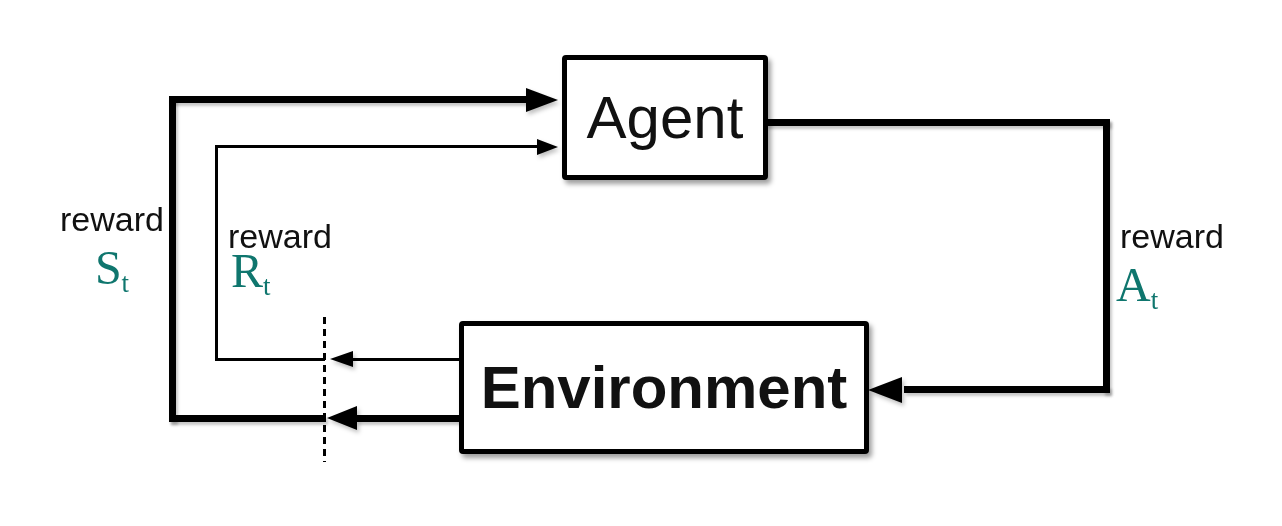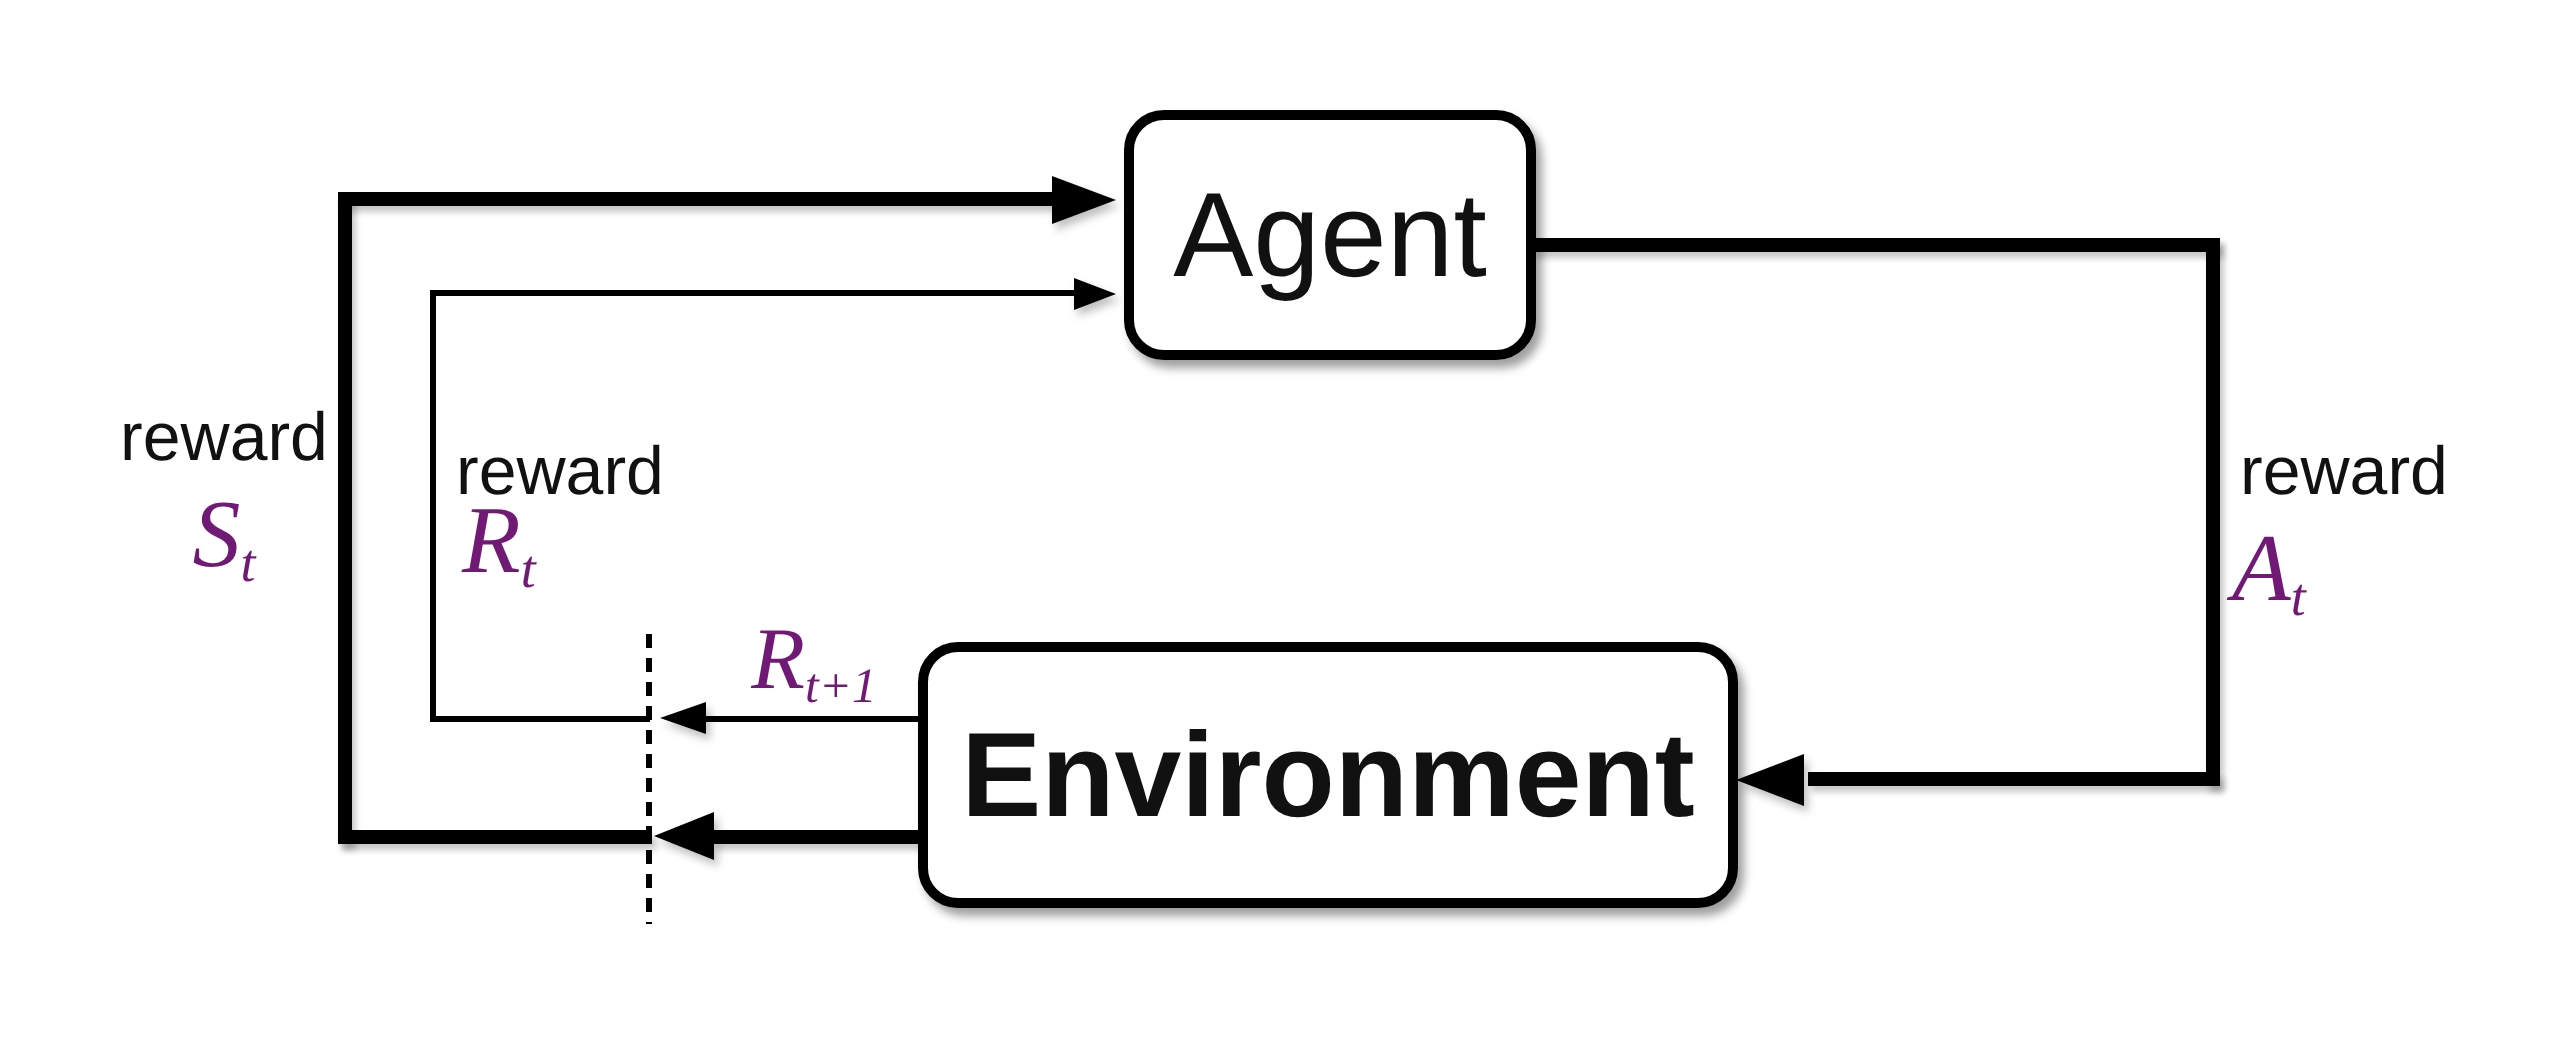--- a/index.html
+++ b/index.html
@@ -12,21 +12,21 @@
     width: 1282px;
     height: 526px;
     background: #ffffff;
     overflow: hidden;
   }
   
   .node {
     position: absolute;
     background: #ffffff;
     border: 5px solid #000000;
-    border-radius: 20px;
+    border-radius: 4px;
     box-shadow: 3px 4px 5px rgba(0,0,0,0.38);
     display: flex;
     align-items: center;
     justify-content: center;
     font-size: 60px;
     color: #111111;
     letter-spacing: 0px;
   }
   .node.agent { left: 562px; top: 55px; width: 196px; height: 115px; }
   .node.environment { left: 459px; top: 321px; width: 400px; height: 123px; font-weight: bold; }
@@ -74,24 +74,23 @@
   .lbl {
     position: absolute;
     color: #111111;
     font-size: 34px;
     line-height: 1;
     white-space: nowrap;
   }
   .math {
     position: absolute;
     font-family: "Liberation Serif", serif;
-    font-style: italic;
     font-size: 48px;
     line-height: 1;
-    color: #701a75;
+    color: #0f766e;
     white-space: nowrap;
   }
   .math sub {
     font-size: 0.56em;
     line-height: 0;
     vertical-align: -0.28em;
   }
   .math.small { font-size: 44px; }
   .centered { text-align: center; }
 
@@ -140,16 +139,15 @@
 
   <div class="lbl state-word">reward</div>
   <div class="math state-sym centered"><span>S</span><sub>t</sub></div>
 
   <div class="lbl reward-word">reward</div>
   <div class="math reward-sym"><span>R</span><sub>t</sub></div>
 
   <div class="lbl action-word">reward</div>
   <div class="math action-sym"><span>A</span><sub>t</sub></div>
 
-  <div class="math small next-reward-sym centered"><span>R</span><sub>t+1</sub></div>
 
 
 </div>
 
 </body></html>

